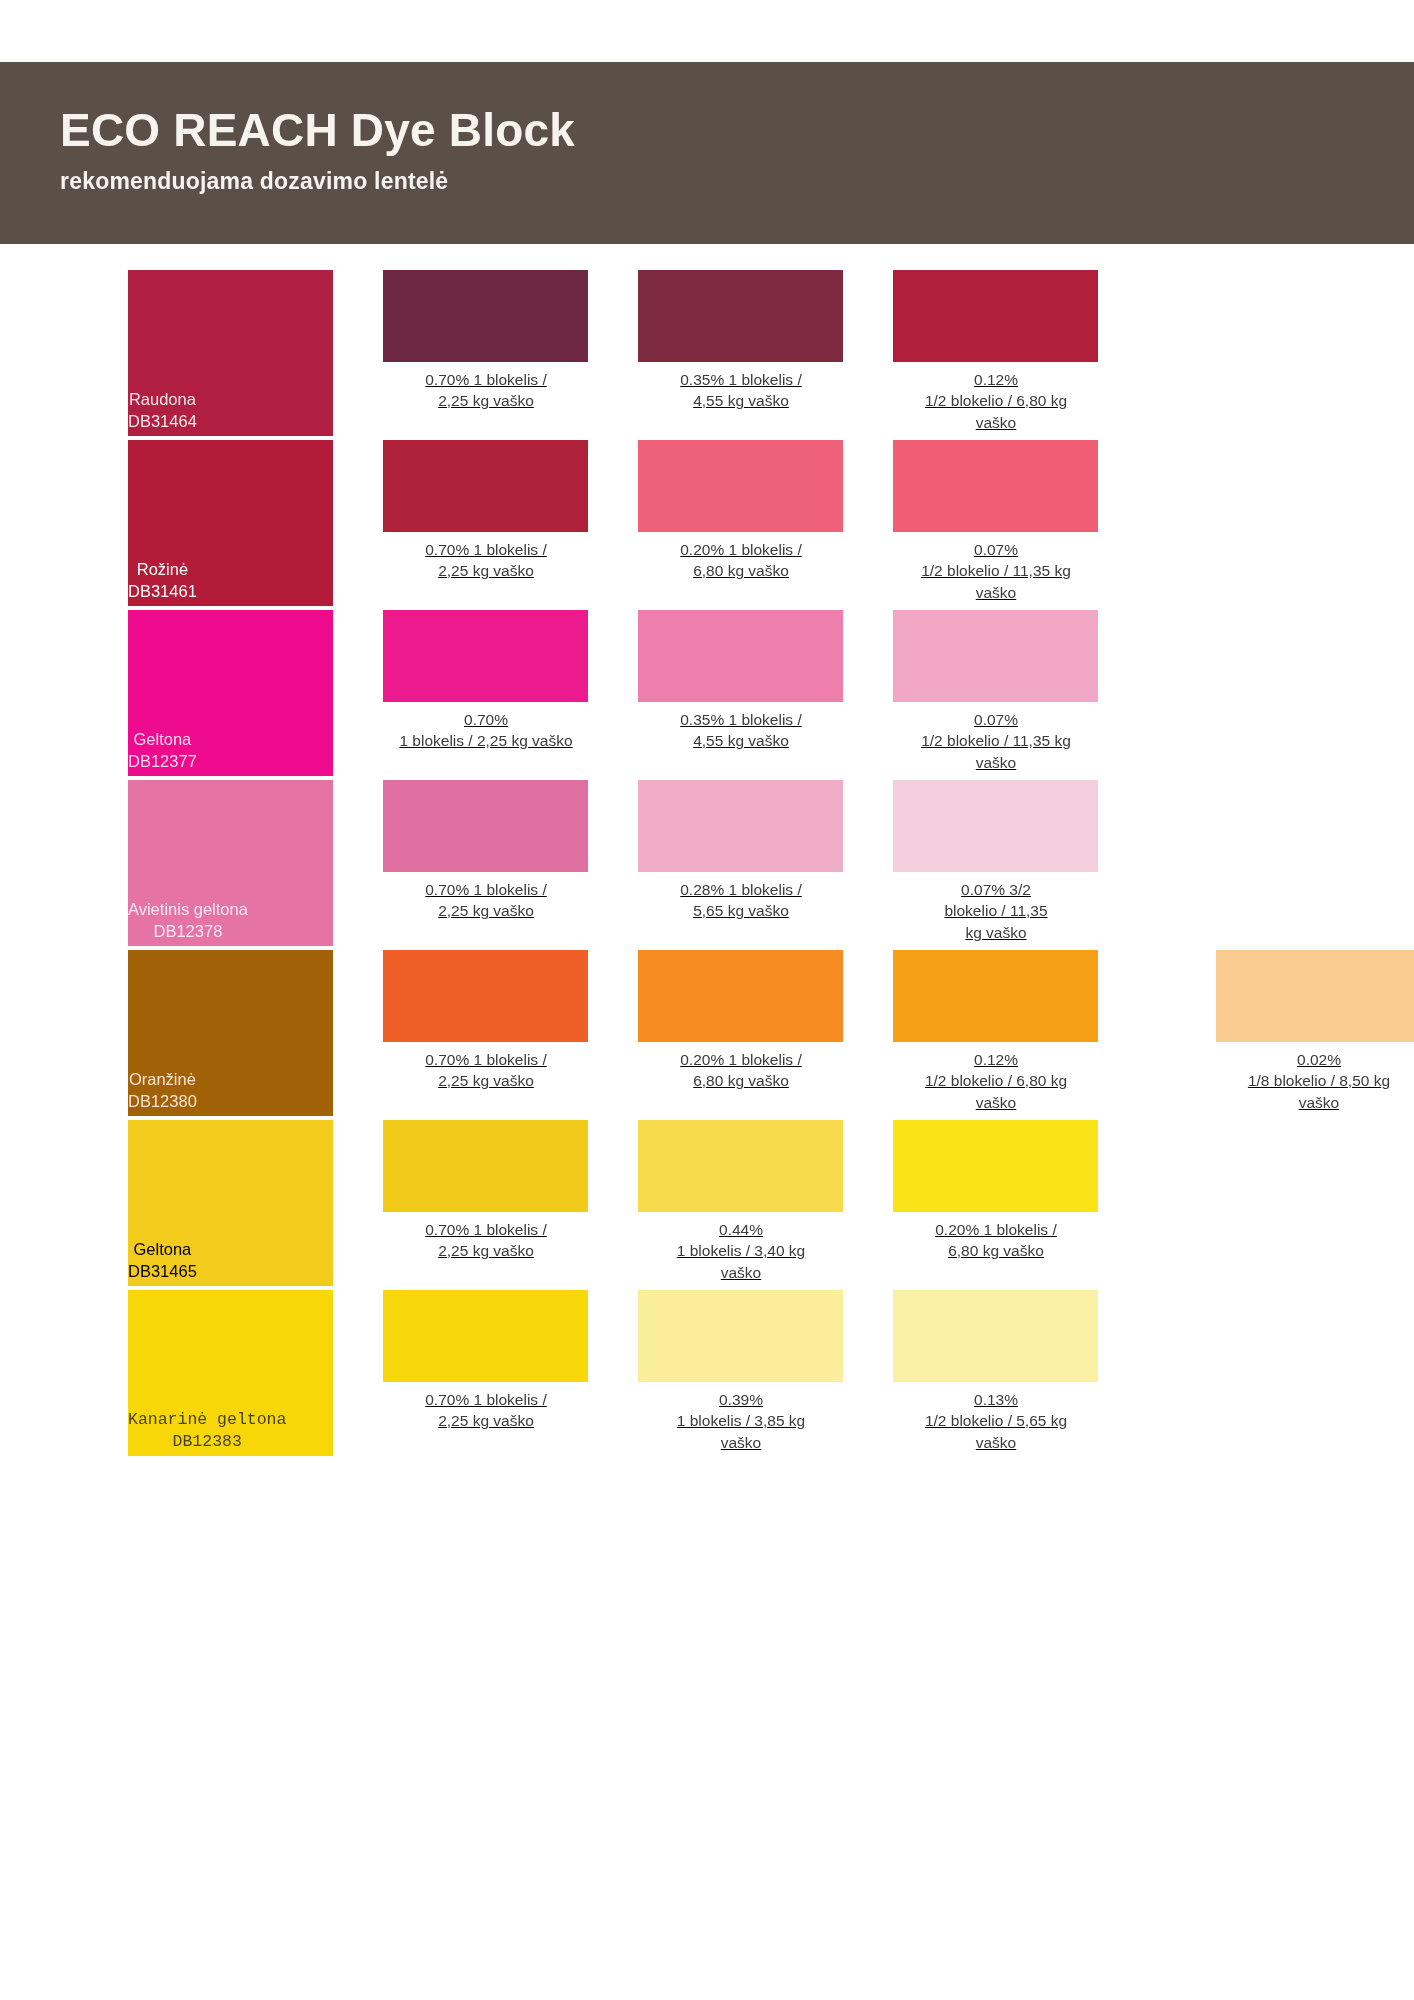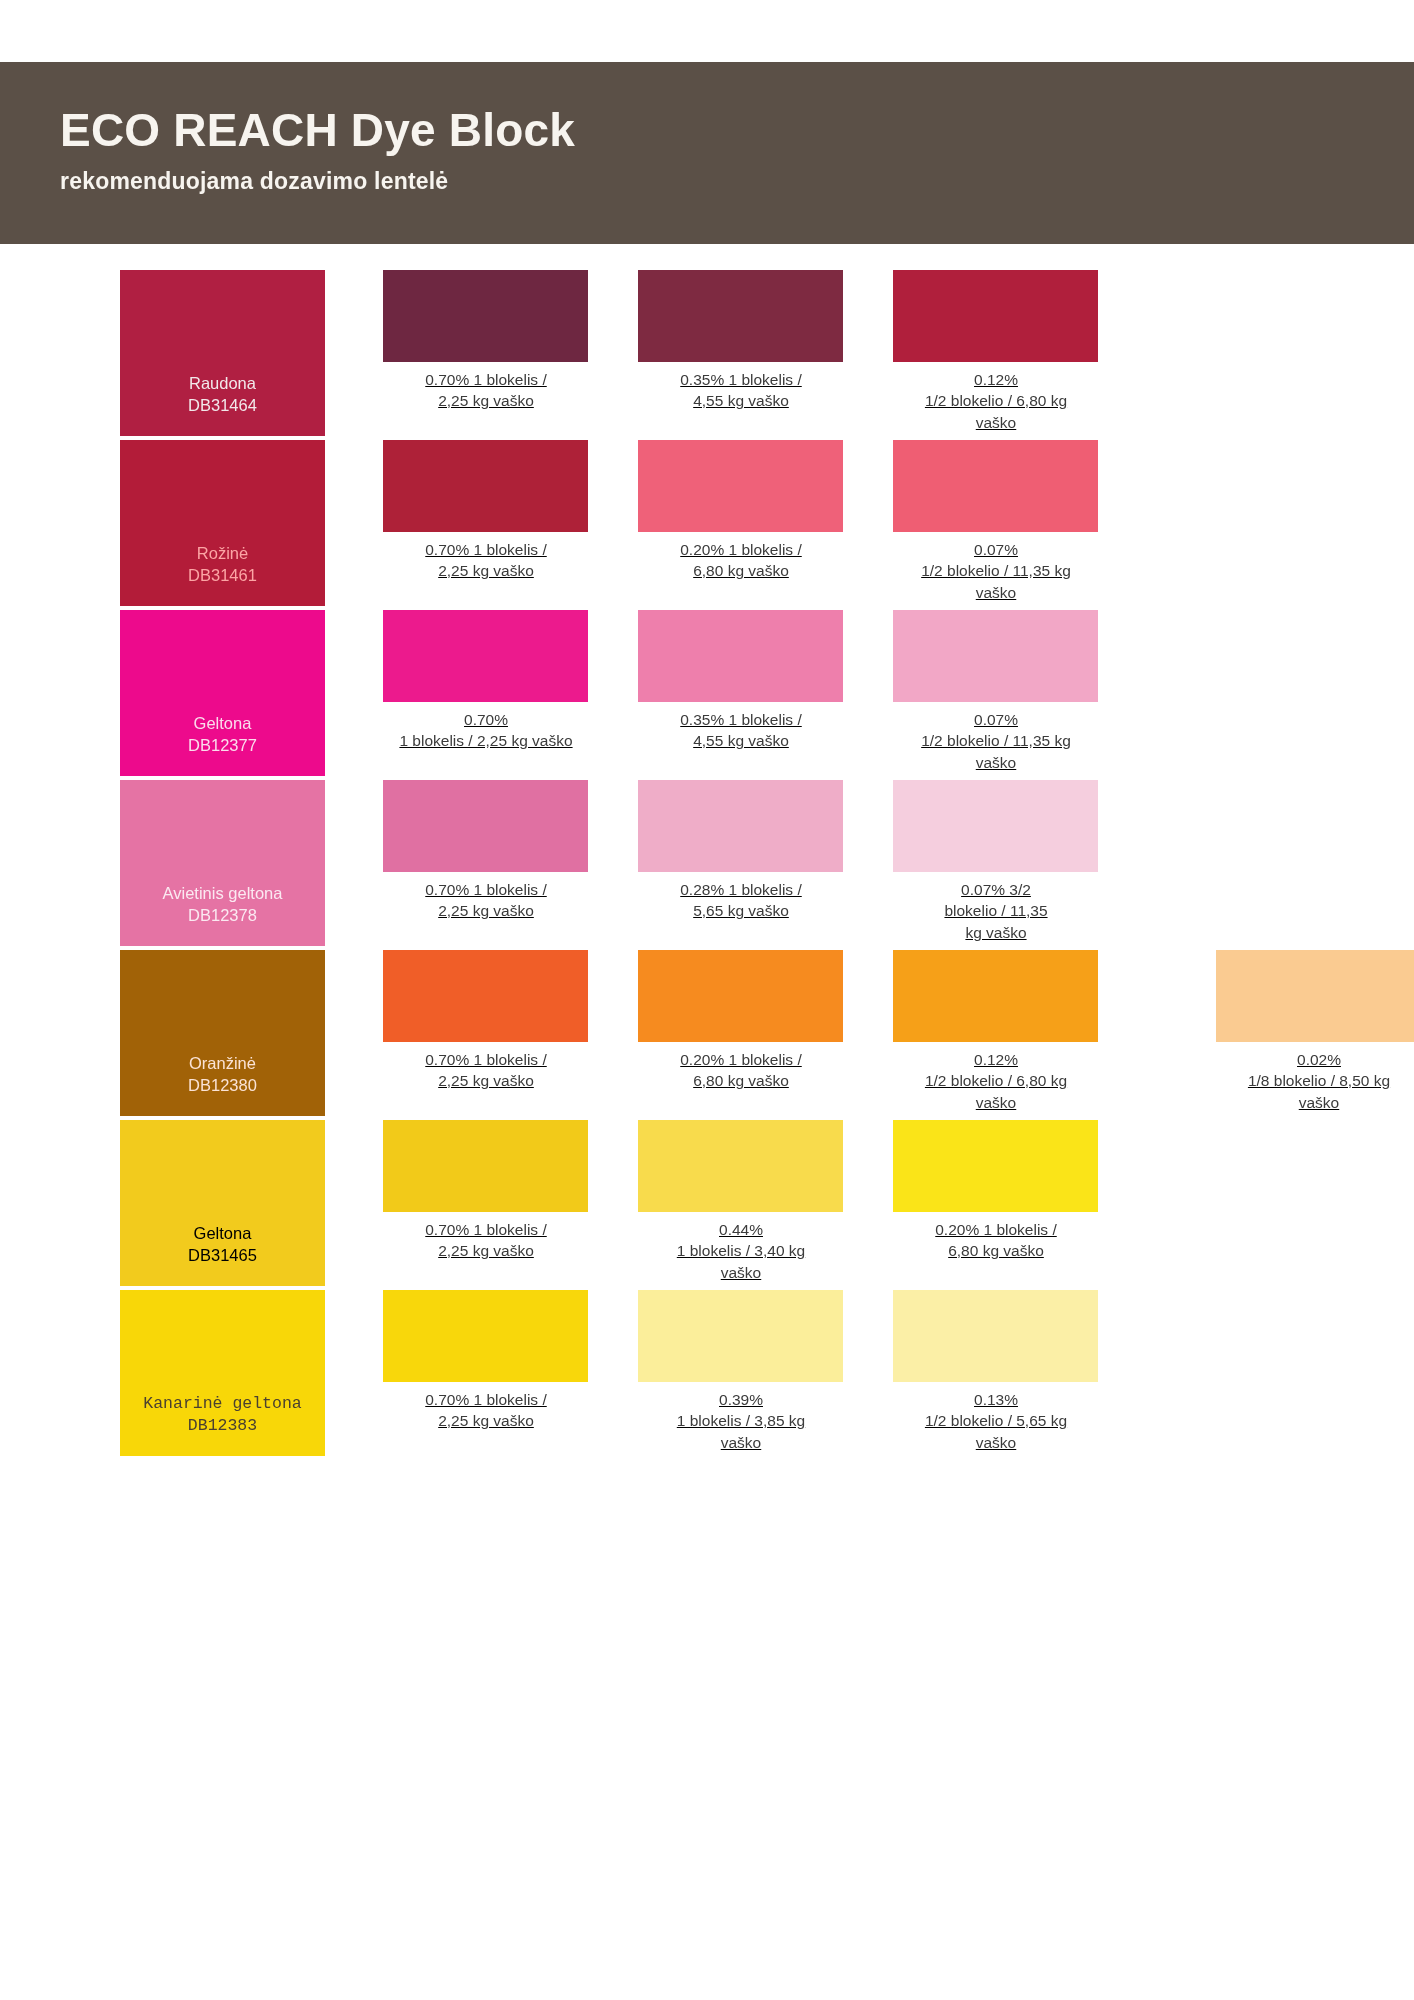--- a/index.html
+++ b/index.html
@@ -54,28 +54,27 @@
   }
   .color-row {
     position: relative;
     height: 170px;
     width: 1414px;
   }
 
   
   .name-swatch {
     position: absolute;
-    left: 120px;
+    left: 128px;
     top: 0;
     width: 205px;
     height: 166px;
     display: flex;
     align-items: flex-end;
-    justify-content: center;
-    padding-bottom: 20px;
+    padding-bottom: 4px;
   }
   .name-swatch .nm-inner {
     text-align: center;
     line-height: 1.3;
     font-size: 16.5px;
   }
   .nm-name, .nm-code { display: block; white-space: nowrap; }
 
   
   .dose-cell {
@@ -133,21 +132,21 @@
         </div>
         <div class="dose-cell c3">
           <div class="dose-chip" style="background: rgb(176, 31, 60);"></div>
           <div class="dose-text">0.12%
 1/2 blokelio / 6,80 kg
 vaško</div>
         </div>
       </div>
       <div class="color-row">
         <div class="name-swatch" style="background: rgb(179, 28, 57);">
-          <div class="nm-inner" style="color: #fca5a5;">
+          <div class="nm-inner" style="color: #ffffff;">
             <span class="nm-name">Rožinė</span>
             <span class="nm-code">DB31461</span>
           </div>
         </div>
         <div class="dose-cell c1">
           <div class="dose-chip" style="background: rgb(174, 33, 56);"></div>
           <div class="dose-text">0.70% 1 blokelis /
 2,25 kg vaško</div>
         </div>
         <div class="dose-cell c2">

